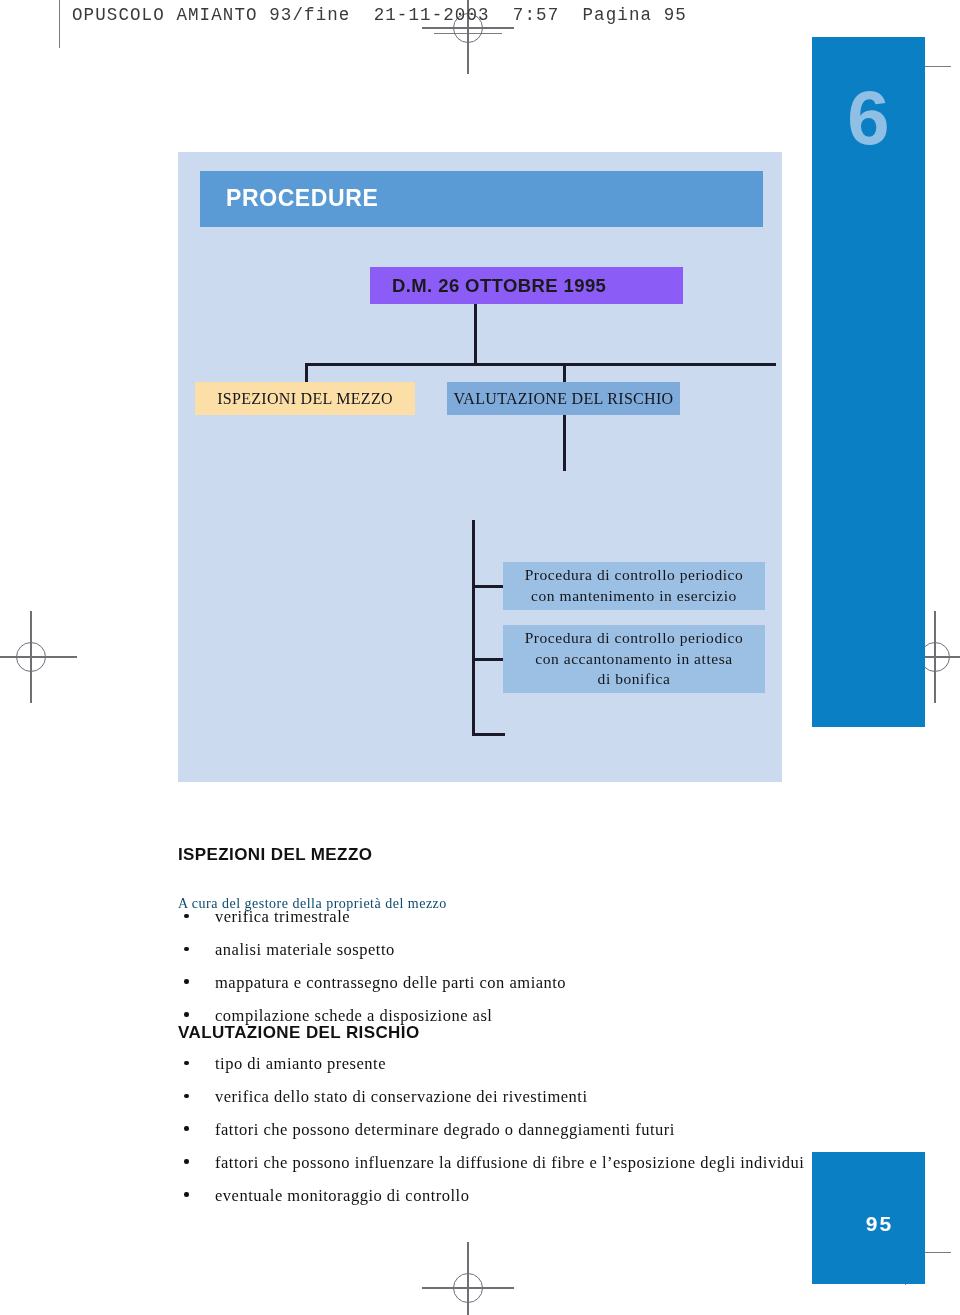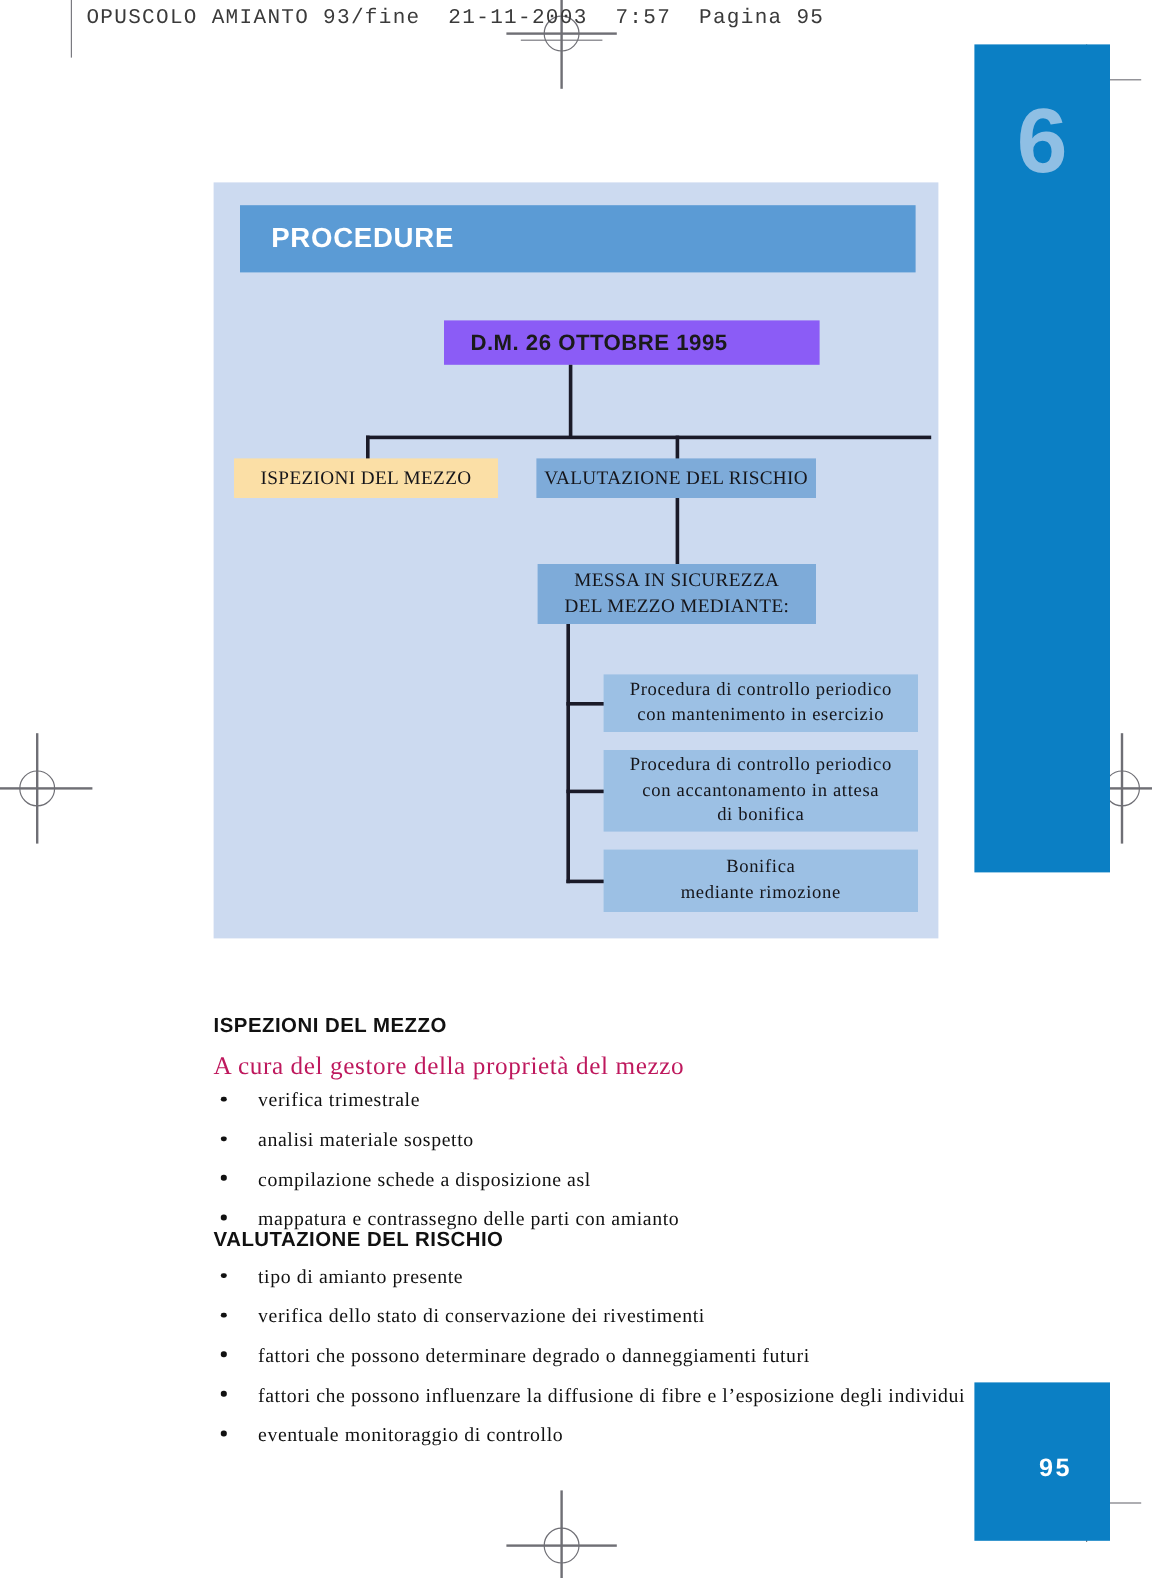--- a/index.html
+++ b/index.html
@@ -201,23 +201,24 @@
     position: absolute;
     font-family: "Liberation Sans", sans-serif;
     font-weight: bold;
     font-size: 17px;
     letter-spacing: 0.4px;
     color: #111111;
   }
   .sec-sub {
     position: absolute;
     font-family: "Liberation Serif", serif;
-    font-size: 21px;
+    font-size: 14px;
     letter-spacing: 0.5px;
-    color: #be185d;
+    color: #0c4a6e;
+    margin-top: 20px;
   }
   .bullet-list {
     position: absolute;
     margin: 0;
     padding: 0;
     list-style: none;
     font-family: Liberation Serif, serif;
     font-size: 16.5px;
     letter-spacing: 0.5px;
     color: #111111;
@@ -301,26 +302,20 @@
   <div class="flowbox fb-amber box-ispezioni">
     <span>ISPEZIONI DEL MEZZO</span>
   </div>
 
   <div class="flowbox fb-blue box-valutazione">
     <span>VALUTAZIONE DEL RISCHIO</span>
   </div>
 
   <div class="conn" style="left:563px; top:415px; width:3px; height:56px;"></div>
 
-  <div class="flowbox fb-blue box-messa">
-    <span>
-      <span>MESSA IN SICUREZZA</span><br>
-      <span>DEL MEZZO MEDIANTE:</span>
-    </span>
-  </div>
 
   <div class="conn" style="left:472px; top:520px; width:3px; height:216px;"></div>
   <div class="conn" style="left:472px; top:585px; width:33px; height:3px;"></div>
   <div class="conn" style="left:472px; top:658px; width:33px; height:3px;"></div>
   <div class="conn" style="left:472px; top:733px; width:33px; height:3px;"></div>
 
   <div class="flowbox fb-blue-lite box-sub1">
     <span>
       <span>Procedura di controllo periodico</span><br>
       <span>con mantenimento in esercizio</span>
@@ -328,45 +323,39 @@
   </div>
 
   <div class="flowbox fb-blue-lite box-sub2">
     <span>
       <span>Procedura di controllo periodico</span><br>
       <span>con accantonamento in attesa</span><br>
       <span>di bonifica</span>
     </span>
   </div>
 
-  <div class="flowbox fb-blue-lite box-sub3">
-    <span>
-      <span>Bonifica</span><br>
-      <span>mediante rimozione</span>
-    </span>
-  </div>
 
   <div class="sec-heading sec1">ISPEZIONI DEL MEZZO</div>
   <div class="sec-sub sec1-sub">A cura del gestore della proprietà del mezzo</div>
   <ul class="bullet-list sec1-list">
     <li>
       <span class="dot"></span>
       <span>verifica trimestrale</span>
     </li>
     <li>
       <span class="dot"></span>
       <span>analisi materiale sospetto</span>
     </li>
     <li>
       <span class="dot"></span>
+      <span>mappatura e contrassegno delle parti con amianto</span>
+    </li>
+    <li>
+      <span class="dot"></span>
       <span>compilazione schede a disposizione asl</span>
-    </li>
-    <li>
-      <span class="dot"></span>
-      <span>mappatura e contrassegno delle parti con amianto</span>
     </li>
   </ul>
 
   <div class="sec-heading sec2">VALUTAZIONE DEL RISCHIO</div>
   <ul class="bullet-list sec2-list">
     <li>
       <span class="dot"></span>
       <span>tipo di amianto presente</span>
     </li>
     <li>

